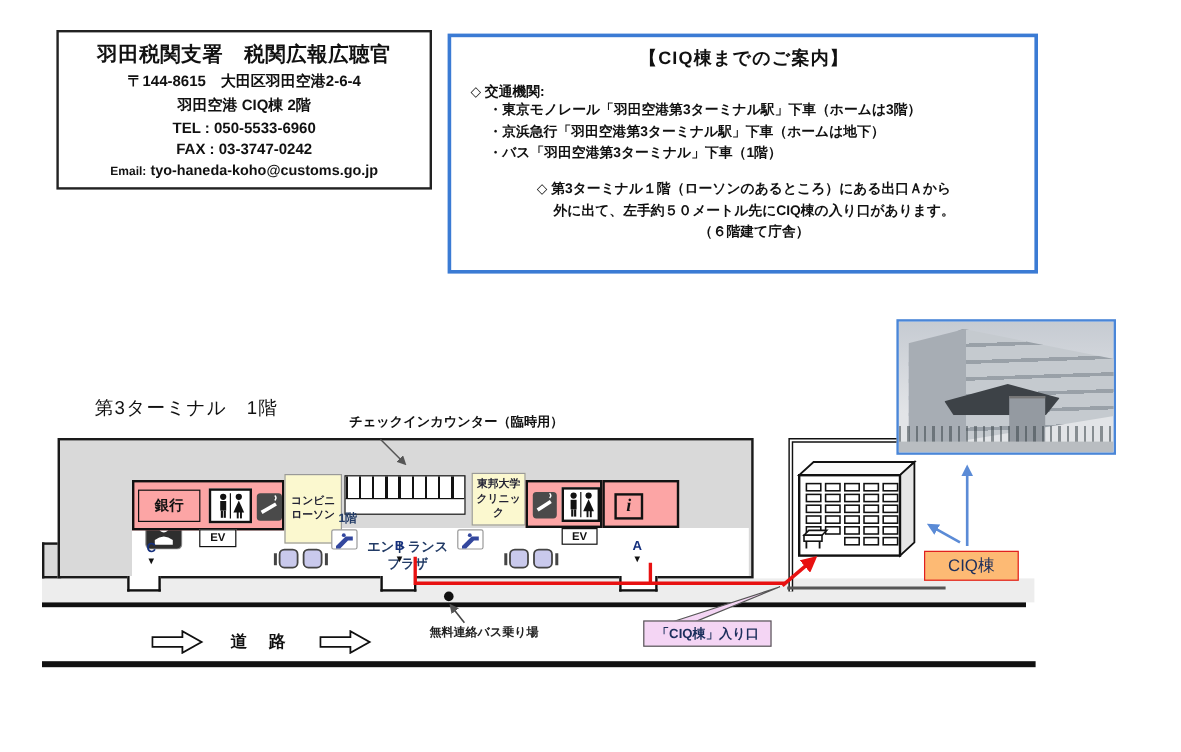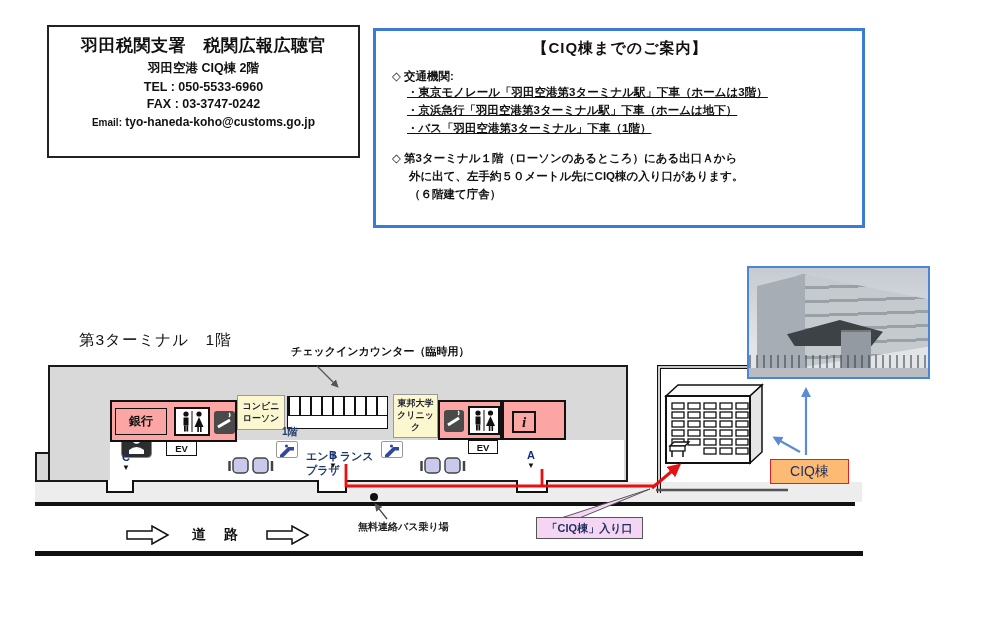--- a/index.html
+++ b/index.html
@@ -1,32 +1,32 @@
 <!DOCTYPE html>
 <html><head>
 <meta charset="utf-8">
 <style>
   html,body{margin:0;padding:0;background:#fff;}
   body{font-family:"Liberation Sans","DejaVu Sans",sans-serif;color:#111;}
   .stage{position:relative;width:984px;height:627px;background:#fff;overflow:hidden;}
   .abs{position:absolute;box-sizing:border-box;}
-  .prewrap{white-space:pre-line;}
+  .prewrap{white-space:pre-line;text-align:center;}
 
   
   .contact-card{left:47px;top:25px;width:313px;height:133px;border:2px solid #222;text-align:center;padding-top:7px;}
   .contact-title{font-size:17px;font-weight:bold;letter-spacing:.5px;}
   .contact-line{font-size:12.5px;font-weight:bold;margin-top:3px;}
   .contact-email{font-size:12px;font-weight:bold;margin-top:4px;}
   .contact-email .lbl{font-size:10px;}
 
   
   .guide-box{left:373px;top:28px;width:492px;height:200px;border:3px solid #3b7bd4;padding:6px 14px 0 16px;}
   .guide-title{text-align:center;font-size:15px;font-weight:bold;letter-spacing:1px;margin-top:2px;}
   .guide-heading{font-size:11.5px;font-weight:bold;margin-top:11px;}
-  .guide-item{font-size:11.5px;font-weight:bold;padding-left:15px;line-height:1.55;text-decoration:underline;}
+  .guide-item{font-size:11.5px;font-weight:bold;padding-left:15px;line-height:1.55;}
   .guide-directions{font-size:11.5px;font-weight:bold;margin-top:13px;line-height:1.55;padding-left:17px;text-indent:-17px;}
 
   
   .map-title{left:79px;top:330px;font-size:15.5px;font-weight:normal;letter-spacing:1px;text-align:center;}
   .checkin-label{left:291px;top:344px;font-size:11px;font-weight:bold;}
 
   .sidewalk{left:35px;top:482px;width:827px;height:20px;background:#ededed;}
   .road-top{left:35px;top:502px;width:820px;height:4px;background:#111;}
   .road-bottom{left:35px;top:551px;width:828px;height:5px;background:#111;}
   .road-label{left:192px;top:526px;font-size:14px;font-weight:bold;letter-spacing:2px;}
@@ -52,21 +52,21 @@
   .container2{left:438px;top:400px;width:64px;height:40px;}
   .container3{left:502px;top:400px;width:64px;height:40px;}
   .bank-box{left:3px;top:6px;width:52px;height:27px;border:1.5px solid #111;display:flex;align-items:center;justify-content:center;font-size:12px;font-weight:bold;position:absolute;box-sizing:border-box;}
   .toilet-box{border:2px solid #111;background:#fff;position:absolute;box-sizing:border-box;}
   .smoke-box{background:#4a4a4a;border-radius:3px;position:absolute;box-sizing:border-box;}
   .info-box{left:8px;top:9px;width:24px;height:22px;border:2px solid #111;position:absolute;box-sizing:border-box;display:flex;align-items:center;justify-content:center;font-family:"Liberation Serif","DejaVu Serif",serif;font-weight:bold;font-style:italic;font-size:15px;}
   .ev-box{background:#fff;border:1.5px solid #111;display:flex;align-items:center;justify-content:center;font-size:9.5px;font-weight:bold;z-index:6;}
   .ev1{left:166px;top:441px;width:31px;height:15px;}
   .ev2{left:468px;top:440px;width:30px;height:14px;}
   .yellow-box{background:#fbf8cf;border:1px solid #999;z-index:5;display:flex;align-items:center;justify-content:center;text-align:center;font-size:9px;font-weight:bold;color:#223;line-height:1.3;}
-  .lawson{left:237px;top:395px;width:48px;height:35px;}
+  .lawson{left:237px;top:395px;width:48px;height:58px;}
   .clinic{left:393px;top:394px;width:45px;height:44px;}
   .checkin-counter{left:287px;top:396px;width:101px;height:33px;border:1.5px solid #111;background:#fff;z-index:5;}
   .checkin-stripes{height:18px;border-bottom:1.5px solid #111;background:repeating-linear-gradient(90deg,#111 0 2px,transparent 2px 11px);}
   .esc{background:#fff;border:1px solid #999;border-radius:2px;z-index:6;}
   .esc1{left:276px;top:441px;width:22px;height:17px;}
   .esc2{left:381px;top:441px;width:22px;height:17px;}
   .doors{z-index:6;}
   .doors1{left:227px;top:456px;width:48px;height:20px;}
   .doors2{left:419px;top:456px;width:48px;height:20px;}
   .koban-label{left:112px;top:407px;font-size:12px;font-weight:bold;z-index:5;}
@@ -92,20 +92,21 @@
   .ra1{left:126px;top:525px;}
   .ra2{left:266px;top:525px;}
 </style>
 </head>
 <body>
 
 <div class="stage">
 
   <div class="abs contact-card">
     <div class="contact-title">羽田税関支署　税関広報広聴官</div>
+    <div class="contact-line">〒144-8615　大田区羽田空港2-6-4</div>
     <div class="contact-line">羽田空港 CIQ棟 2階</div>
     <div class="contact-line">TEL : 050-5533-6960</div>
     <div class="contact-line">FAX : 03-3747-0242</div>
     <div class="contact-email"><span class="lbl">Email:</span> <span>tyo-haneda-koho@customs.go.jp</span></div>
   </div>
 
   <div class="abs guide-box">
     <div class="guide-title">【CIQ棟までのご案内】</div>
     <div class="guide-heading">◇ 交通機関:</div>
     <div class="guide-item">・東京モノレール「羽田空港第3ターミナル駅」下車（ホームは3階）</div>

